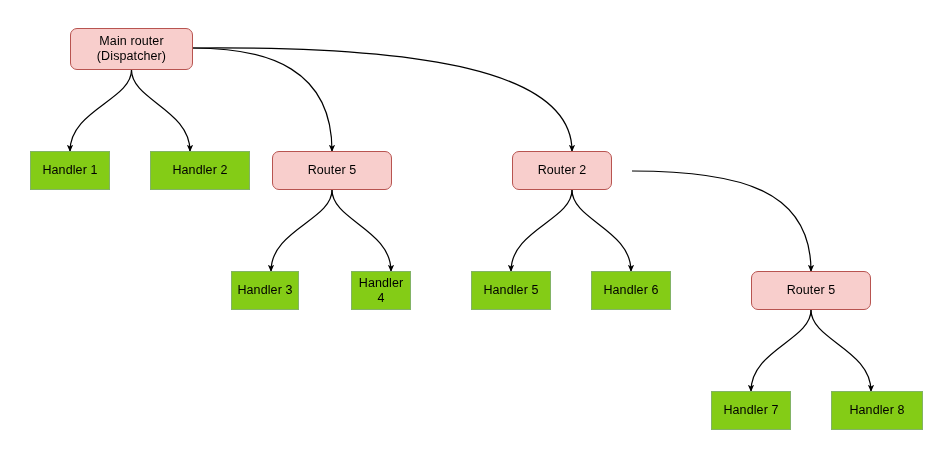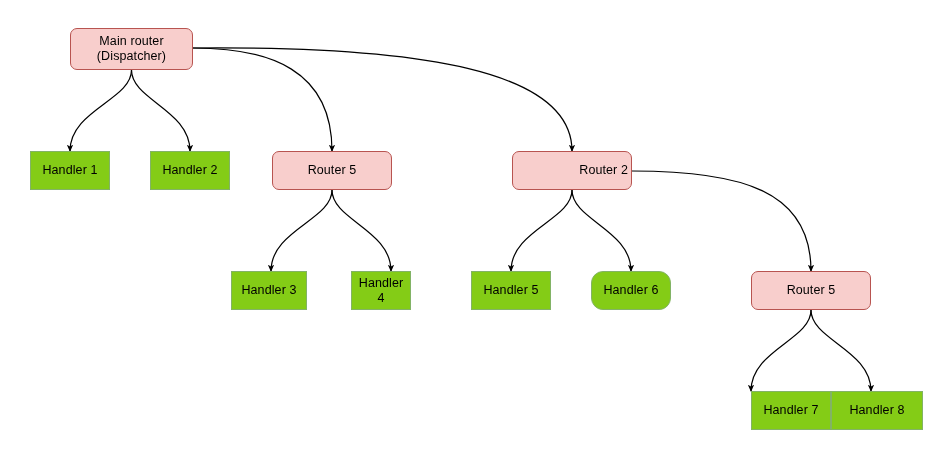--- a/index.html
+++ b/index.html
@@ -84,45 +84,45 @@
   </svg>
 
   <div id="nodes-layer">
       <div class="node node-router" style="left: 70px; top: 28px; width: 123px; height: 42px;">
         <span class="node-label">Main router
 (Dispatcher)</span>
       </div>
       <div class="node node-handler" style="left: 30px; top: 151px; width: 80px; height: 39px;">
         <span class="node-label">Handler 1</span>
       </div>
-      <div class="node node-handler" style="left: 150px; top: 151px; width: 80px; height: 39px;">
+      <div class="node node-handler" style="left: 150px; top: 151px; width: 100px; height: 39px;">
         <span class="node-label">Handler 2</span>
       </div>
       <div class="node node-router" style="left: 272px; top: 151px; width: 120px; height: 39px;">
         <span class="node-label">Router 5</span>
       </div>
-      <div class="node node-router" style="left: 512px; top: 151px; width: 120px; height: 39px; justify-content: flex-end;">
+      <div class="node node-router" style="left: 512px; top: 151px; width: 100px; height: 39px;">
         <span class="node-label">Router 2</span>
       </div>
-      <div class="node node-handler" style="left: 231px; top: 271px; width: 76px; height: 39px;">
+      <div class="node node-handler" style="left: 231px; top: 271px; width: 68px; height: 39px;">
         <span class="node-label">Handler 3</span>
       </div>
       <div class="node node-handler" style="left: 351px; top: 271px; width: 60px; height: 39px;">
         <span class="node-label">Handler 4</span>
       </div>
       <div class="node node-handler" style="left: 471px; top: 271px; width: 80px; height: 39px;">
         <span class="node-label">Handler 5</span>
       </div>
-      <div class="node node-handler" style="left: 591px; top: 271px; width: 80px; height: 39px; border-radius: 12px;">
+      <div class="node node-handler" style="left: 591px; top: 271px; width: 80px; height: 39px;">
         <span class="node-label">Handler 6</span>
       </div>
       <div class="node node-router" style="left: 751px; top: 271px; width: 120px; height: 39px;">
         <span class="node-label">Router 5</span>
       </div>
-      <div class="node node-handler" style="left: 711px; top: 391px; width: 80px; height: 39px; margin-left: 40px;">
+      <div class="node node-handler" style="left: 711px; top: 391px; width: 80px; height: 39px;">
         <span class="node-label">Handler 7</span>
       </div>
       <div class="node node-handler" style="left: 831px; top: 391px; width: 92px; height: 39px;">
         <span class="node-label">Handler 8</span>
       </div>
     </div>
 
 </div>
 
 </body></html>

